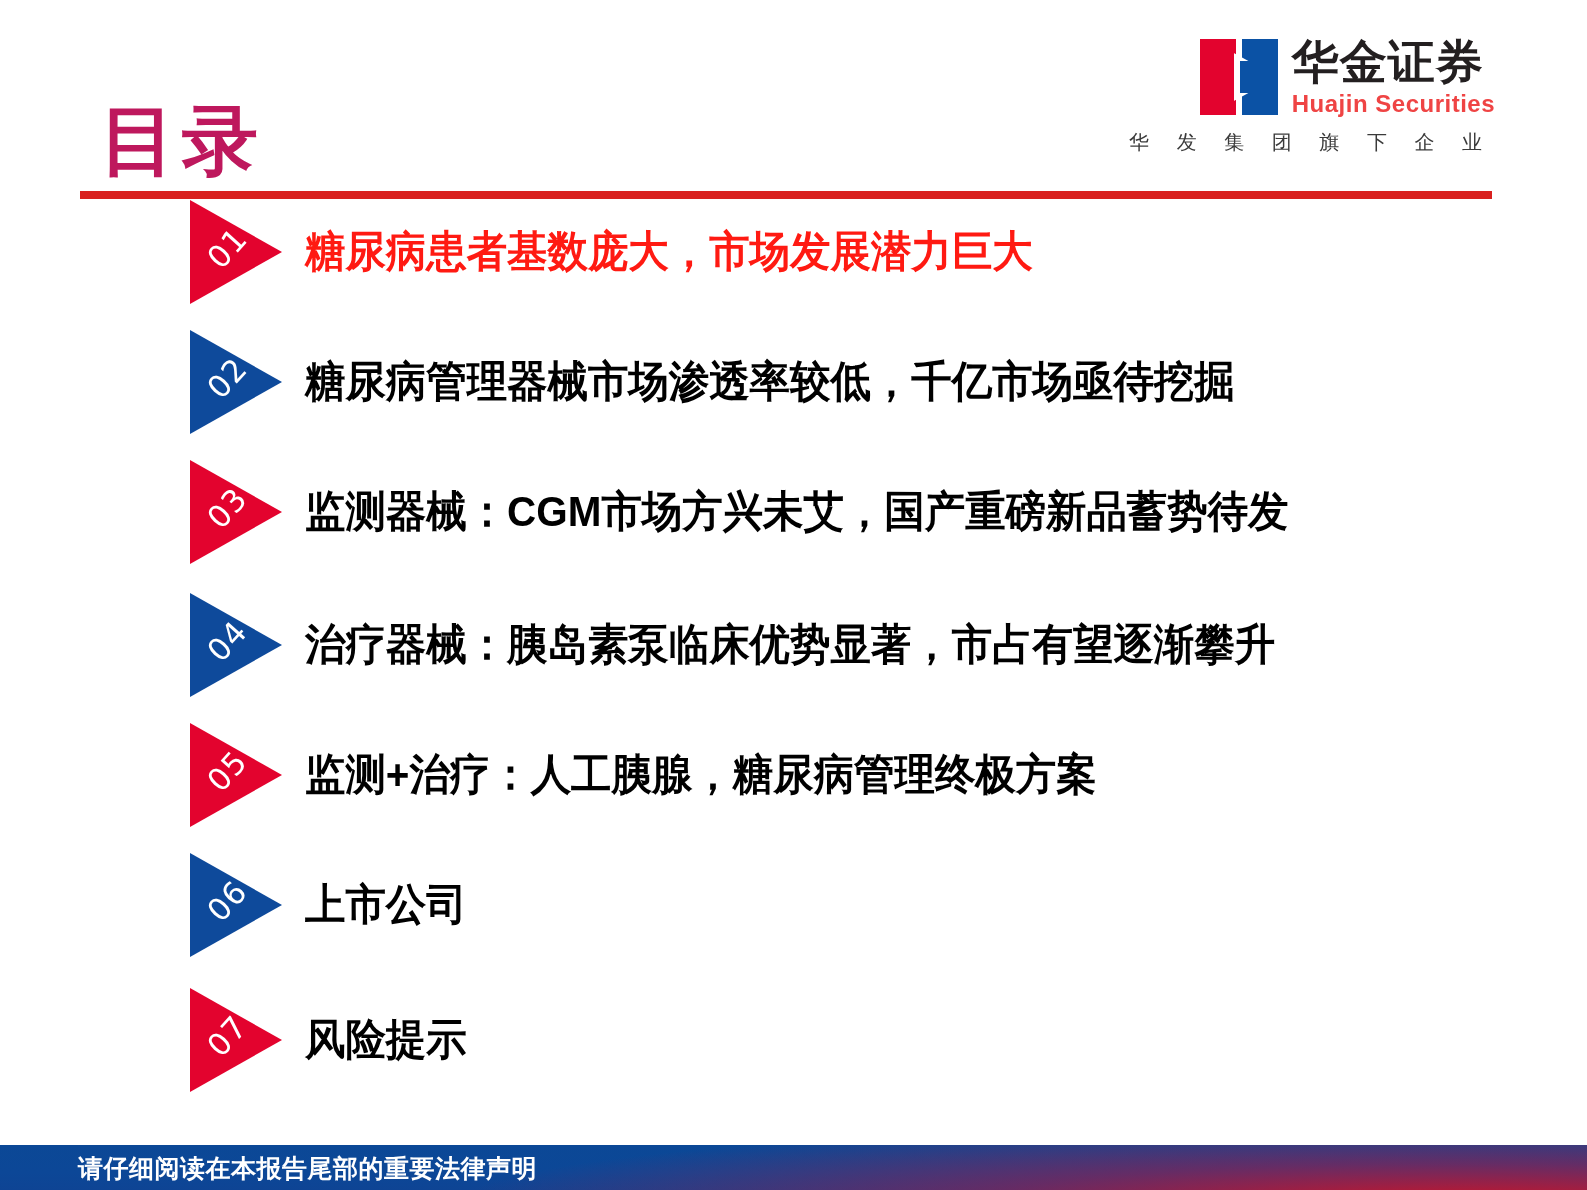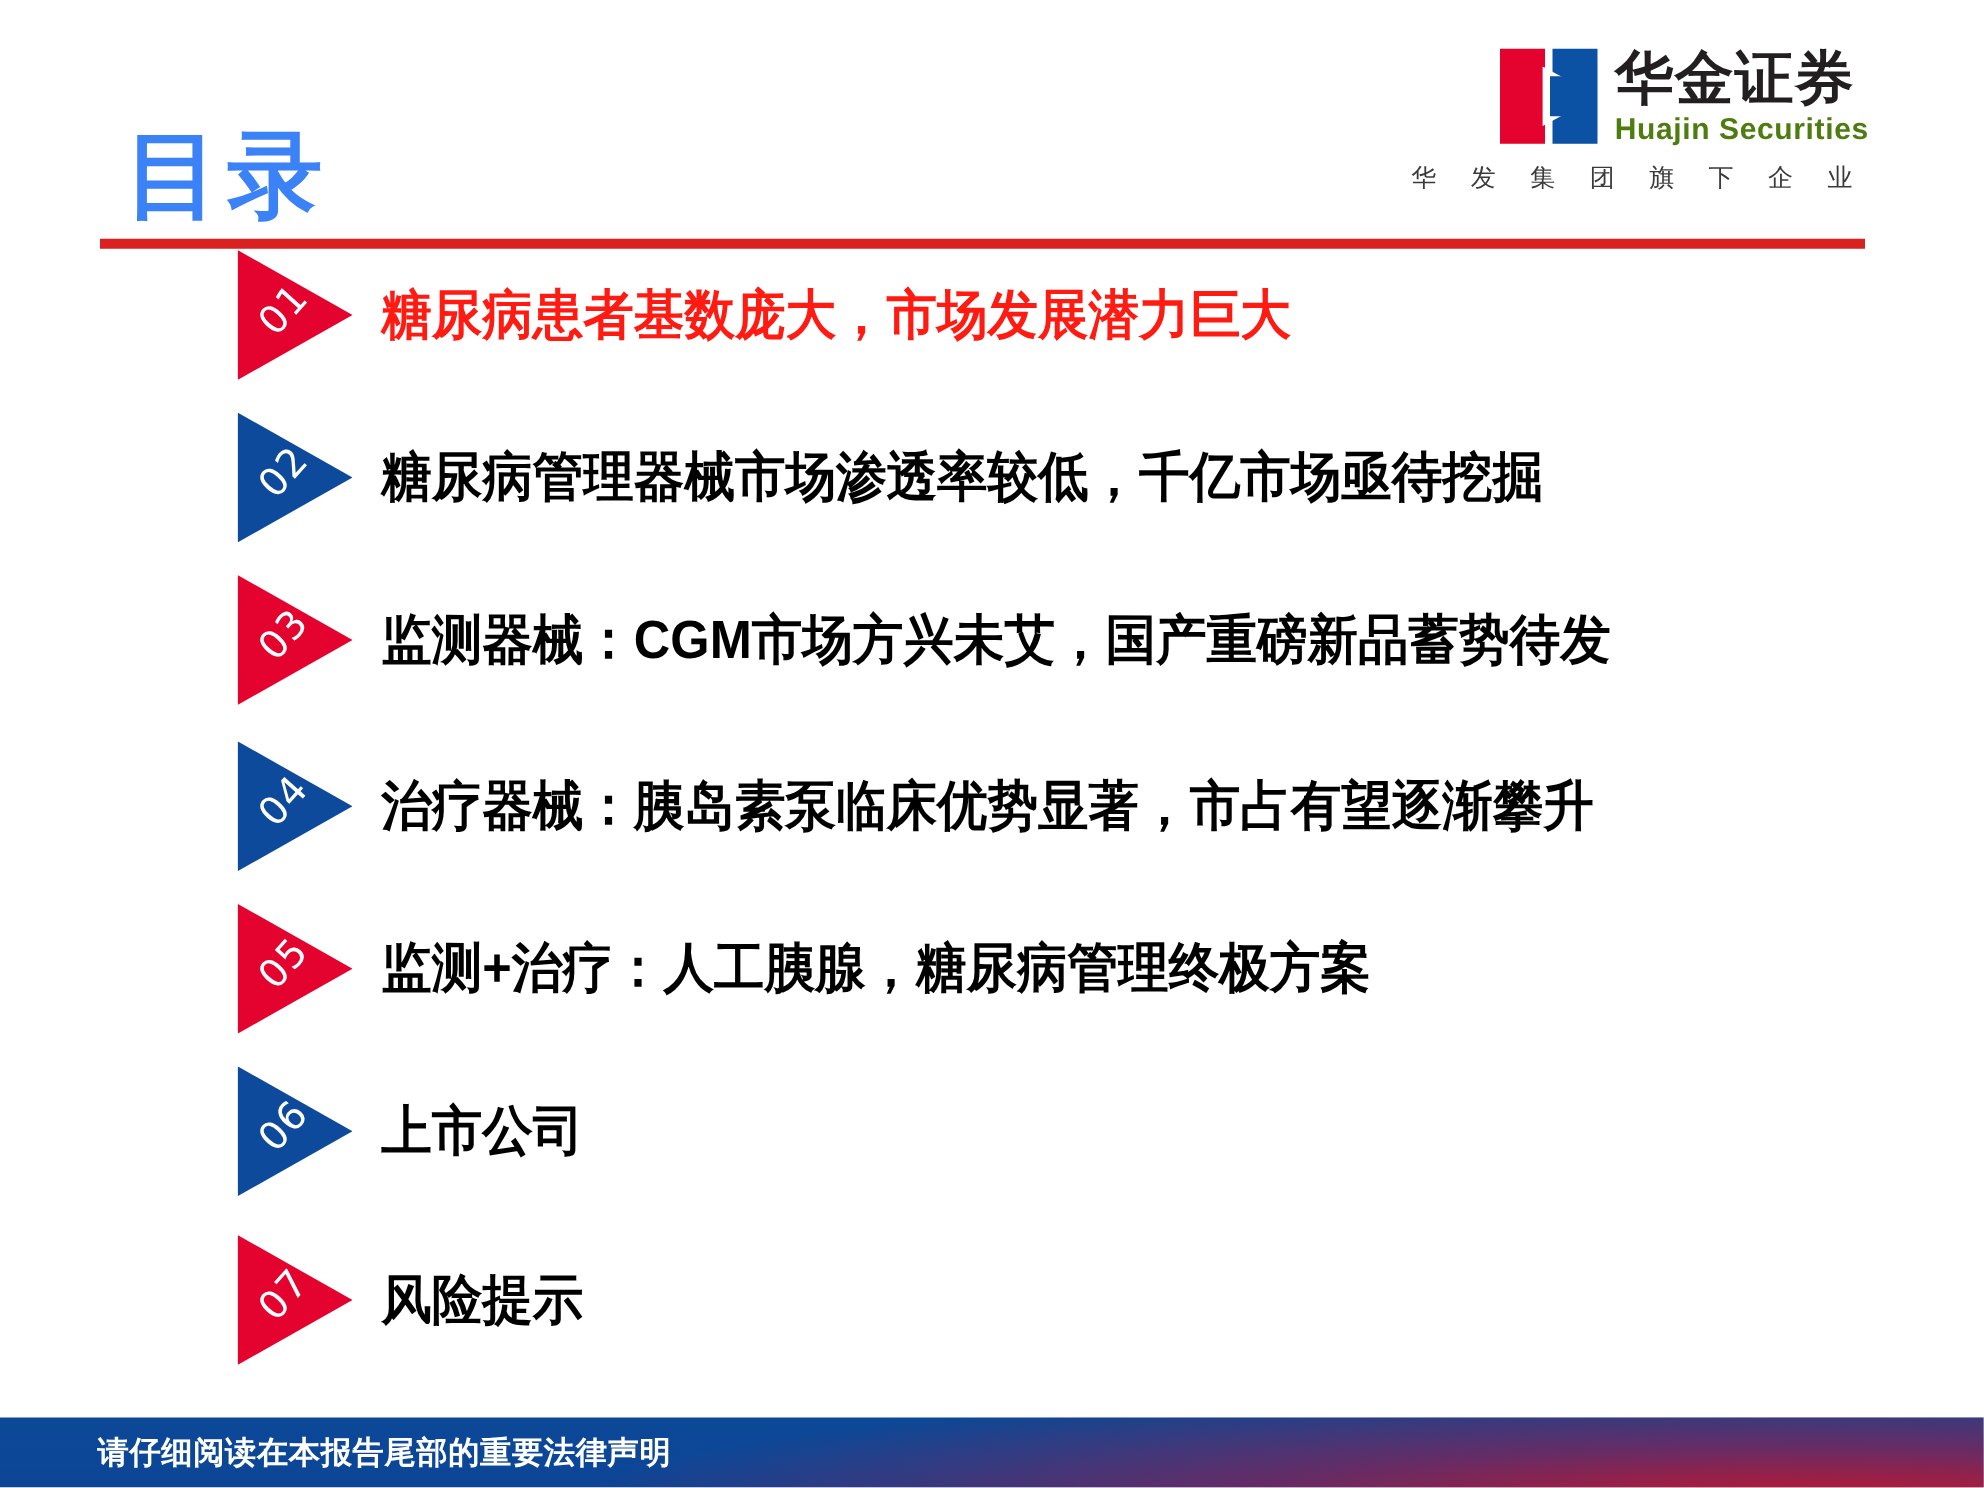--- a/index.html
+++ b/index.html
@@ -23,21 +23,21 @@
   }
 
   
   .page-title {
     position: absolute;
     left: 100px;
     top: 52px;
     font-size: 76px;
     line-height: 1;
     font-weight: 700;
-    color: #3b82f6;
+    color: #be185d;
     letter-spacing: 6px;
     white-space: nowrap;
   }
 
   .brand {
     position: absolute;
     right: 92px;
     top: 38px;
     width: 340px;
     display: flex;
@@ -96,21 +96,21 @@
     font-size: 47px;
     font-weight: 700;
     color: #231f20;
     letter-spacing: 1px;
     white-space: nowrap;
   }
   .brand-en {
     margin-top: 7px;
     font-size: 24px;
     font-weight: 700;
-    color: #4d7c0f;
+    color: #ef4444;
     letter-spacing: 0.5px;
     white-space: nowrap;
   }
   .brand-sub {
     margin-top: 13px;
     font-size: 20px;
     font-weight: 400;
     color: #3a3a3a;
     letter-spacing: 11px;
     padding-right: 2px;
@@ -180,21 +180,21 @@
     transform-origin: left center;
   }
   .toc-item.active .toc-label { color: #ff1a12; }
 
   
   .footer {
     position: absolute;
     left: 0;
     bottom: 0;
     width: 100%;
-    height: 56px;
+    height: 45px;
     background:
       radial-gradient(115% 330% at 92% 128%, rgba(214,18,34,0.95) 0%, rgba(175,22,60,0.55) 26%, rgba(12,70,150,0) 55%),
       linear-gradient(180deg, #0b4896 0%, #0c4797 62%, #0e4494 100%);
   }
   .footer-text {
     position: absolute;
     left: 78px;
     top: 50%;
     transform: translateY(-50%);
     font-size: 25px;

